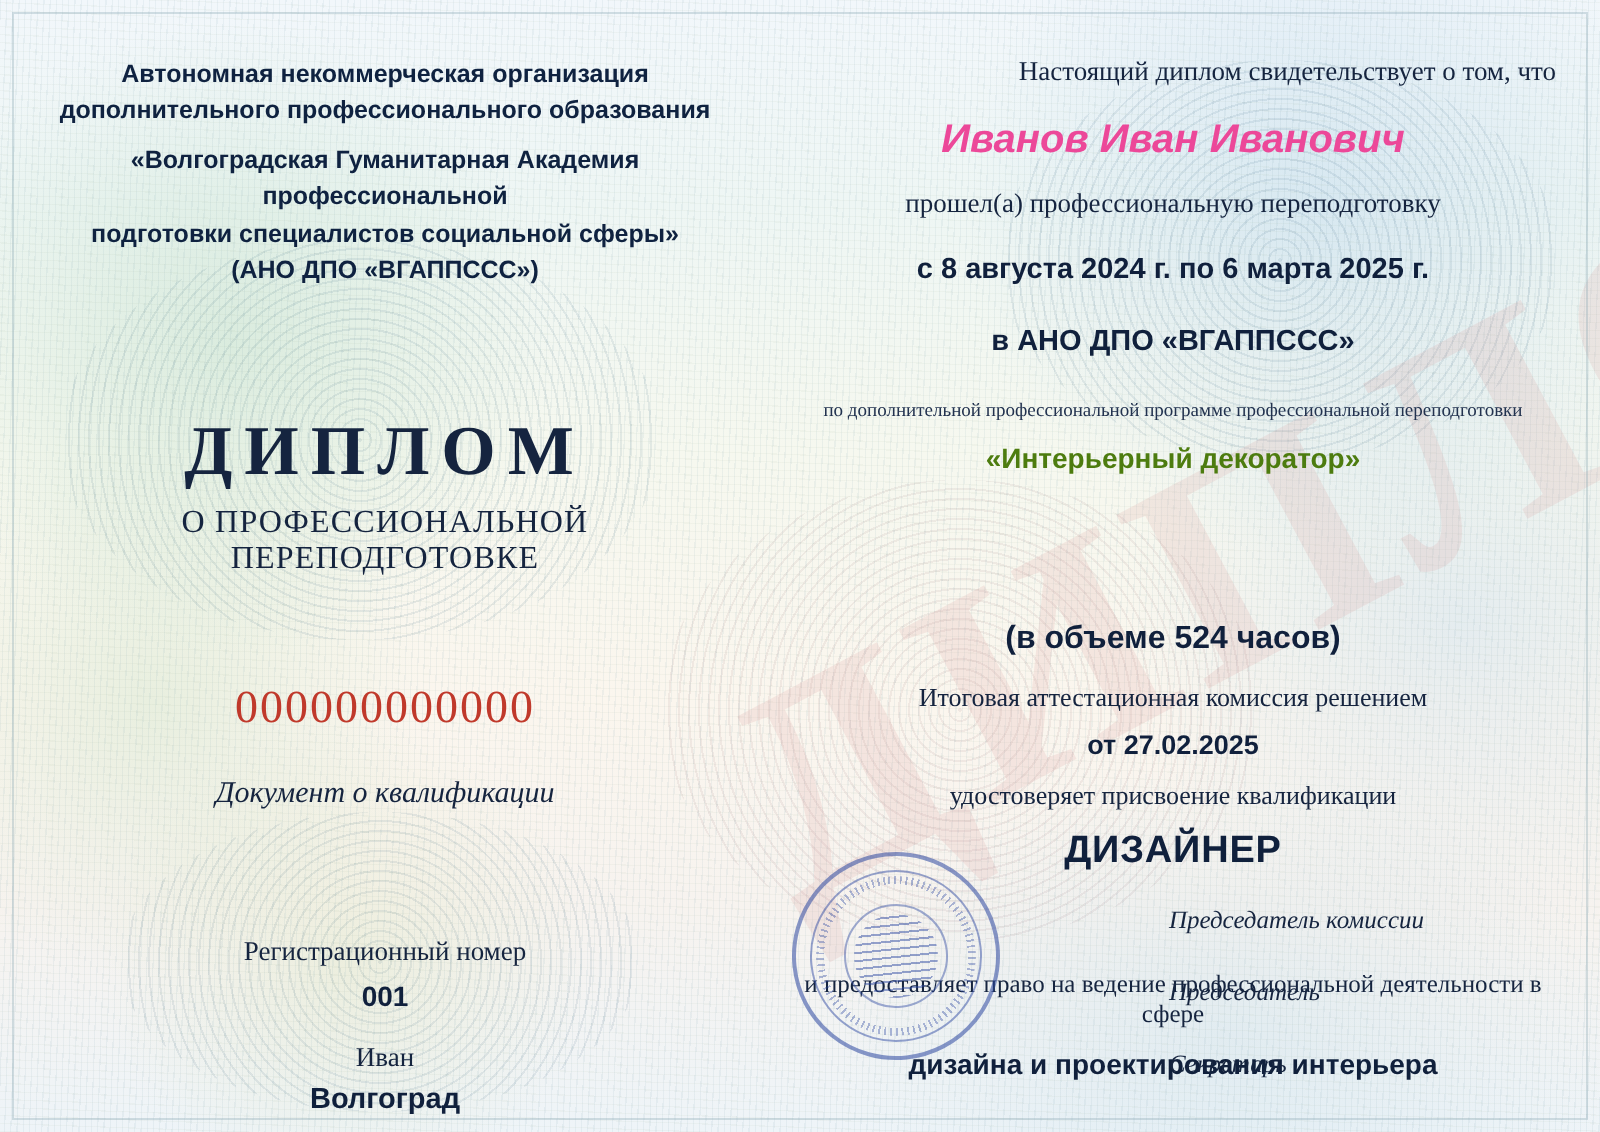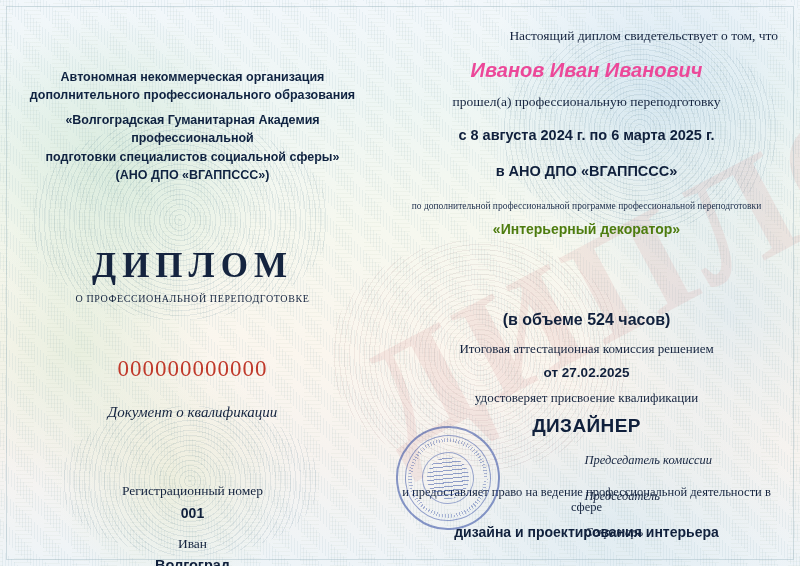--- a/index.html
+++ b/index.html
@@ -85,21 +85,20 @@
     position: absolute;
     inset: 0;
     display: flex;
   }
   .left-col {
     position: relative;
     width: 385px;
     padding: 28px 18px 0 18px;
     box-sizing: border-box;
     text-align: center;
-    margin-top: 40px;
   }
   .right-col {
     position: relative;
     flex: 1;
     padding: 28px 22px 0 10px;
     box-sizing: border-box;
     text-align: center;
   }
 
   
@@ -117,21 +116,21 @@
     margin-top: 62px;
     font-family: "Liberation Serif", serif;
     font-weight: bold;
     font-size: 35px;
     letter-spacing: 6px;
     color: #15243f;
   }
   .diploma-sub {
     margin-top: 7px;
     font-family: "Liberation Serif", serif;
-    font-size: 10px;
+    font-size: 16px;
     letter-spacing: 0.6px;
     color: #15243f;
   }
   .serial {
     margin-top: 52px;
     font-family: "Liberation Serif", serif;
     font-size: 23px;
     letter-spacing: 1px;
     color: #c0392b;
   }

